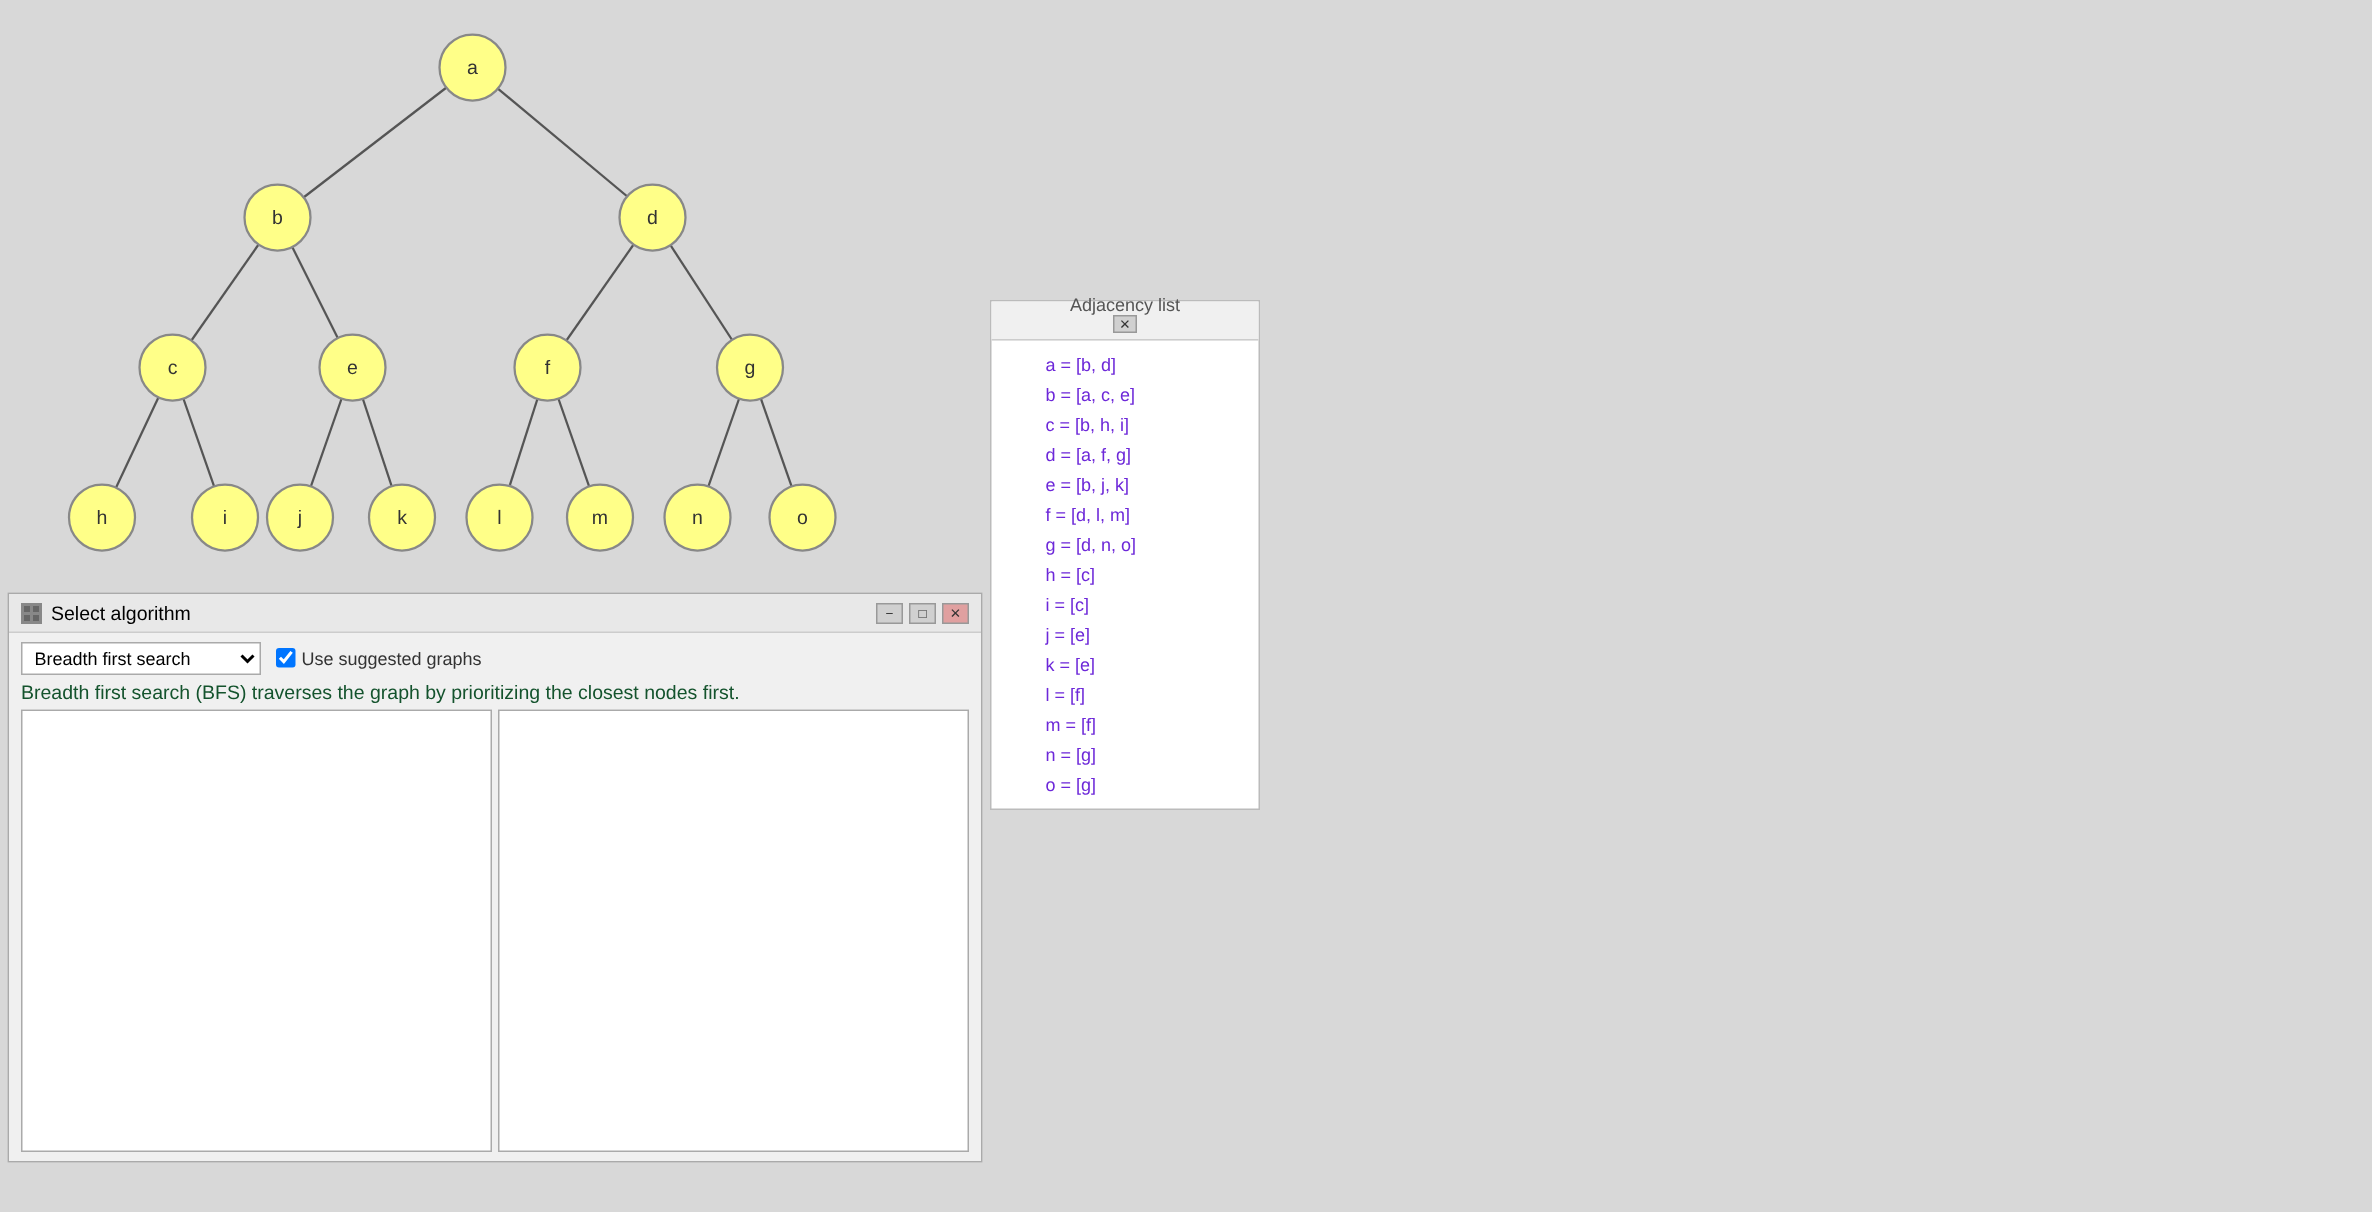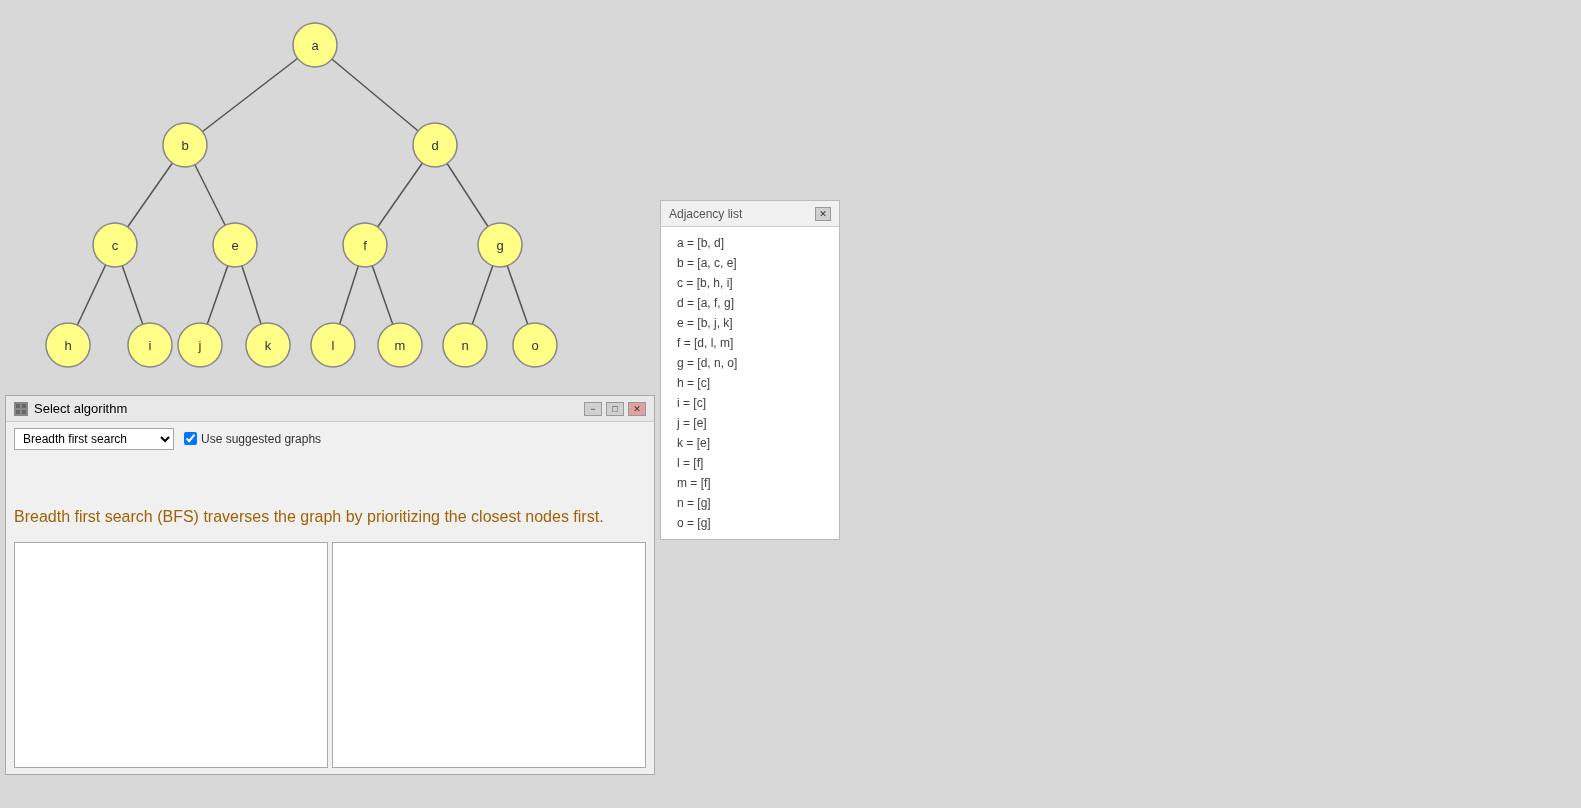--- a/index.html
+++ b/index.html
@@ -63,21 +63,21 @@
       cursor: pointer;
       color: #333;
     }
     .win-btn.close-btn {
       background: #e0a0a0;
     }
     #algo-dialog-body {
       padding: 6px 8px;
       display: flex;
       flex-direction: column;
-      gap: 16px;
+      gap: 4px;
       flex: 1;
     }
     #algo-row {
       display: flex;
       align-items: center;
       gap: 10px;
     }
     #algo-select {
       height: 22px;
       font-size: 12px;
@@ -87,23 +87,22 @@
       width: 160px;
     }
     #use-suggested-label {
       display: flex;
       align-items: flex-start;
       gap: 4px;
       font-size: 12px;
       color: #333;
     }
     #algo-description {
-      font-size: 16px;
-      color: #a16207;
-      margin-top: 42px;
+      font-size: 13px;
+      color: #14532d;
     }
     #algo-panels {
       display: flex;
       gap: 4px;
       flex: 1;
     }
     .algo-panel {
       flex: 1;
       border: 1px solid #aaa;
       background: white;
@@ -119,22 +118,23 @@
       border: 1px solid #bbb;
       display: flex;
       flex-direction: column;
     }
     #adj-panel-titlebar {
       background: #f0f0f0;
       border-bottom: 1px solid #ccc;
       padding: 4px 8px;
       display: flex;
       align-items: center;
-      justify-content: space-between;
+      justify-content: flex-end;
       height: 26px;
+      flex-direction: column;
     }
     #adj-panel-title {
       font-size: 12px;
       color: #555;
     }
     #adj-close-btn {
       width: 16px;
       height: 14px;
       background: #d0d0d0;
       border: 1px solid #999;
@@ -145,21 +145,22 @@
       cursor: pointer;
       color: #333;
     }
     #adj-list {
       padding: 6px 0;
       overflow-y: auto;
     }
     .adj-row {
       padding: 3px 16px;
       font-size: 12px;
-      color: #404040;
+      color: #6d28d9;
+      margin-left: 20px;
     }
 
     
     #tree-svg {
       position: absolute;
       top: 0;
       left: 0;
       width: 660px;
       height: 400px;
     }

